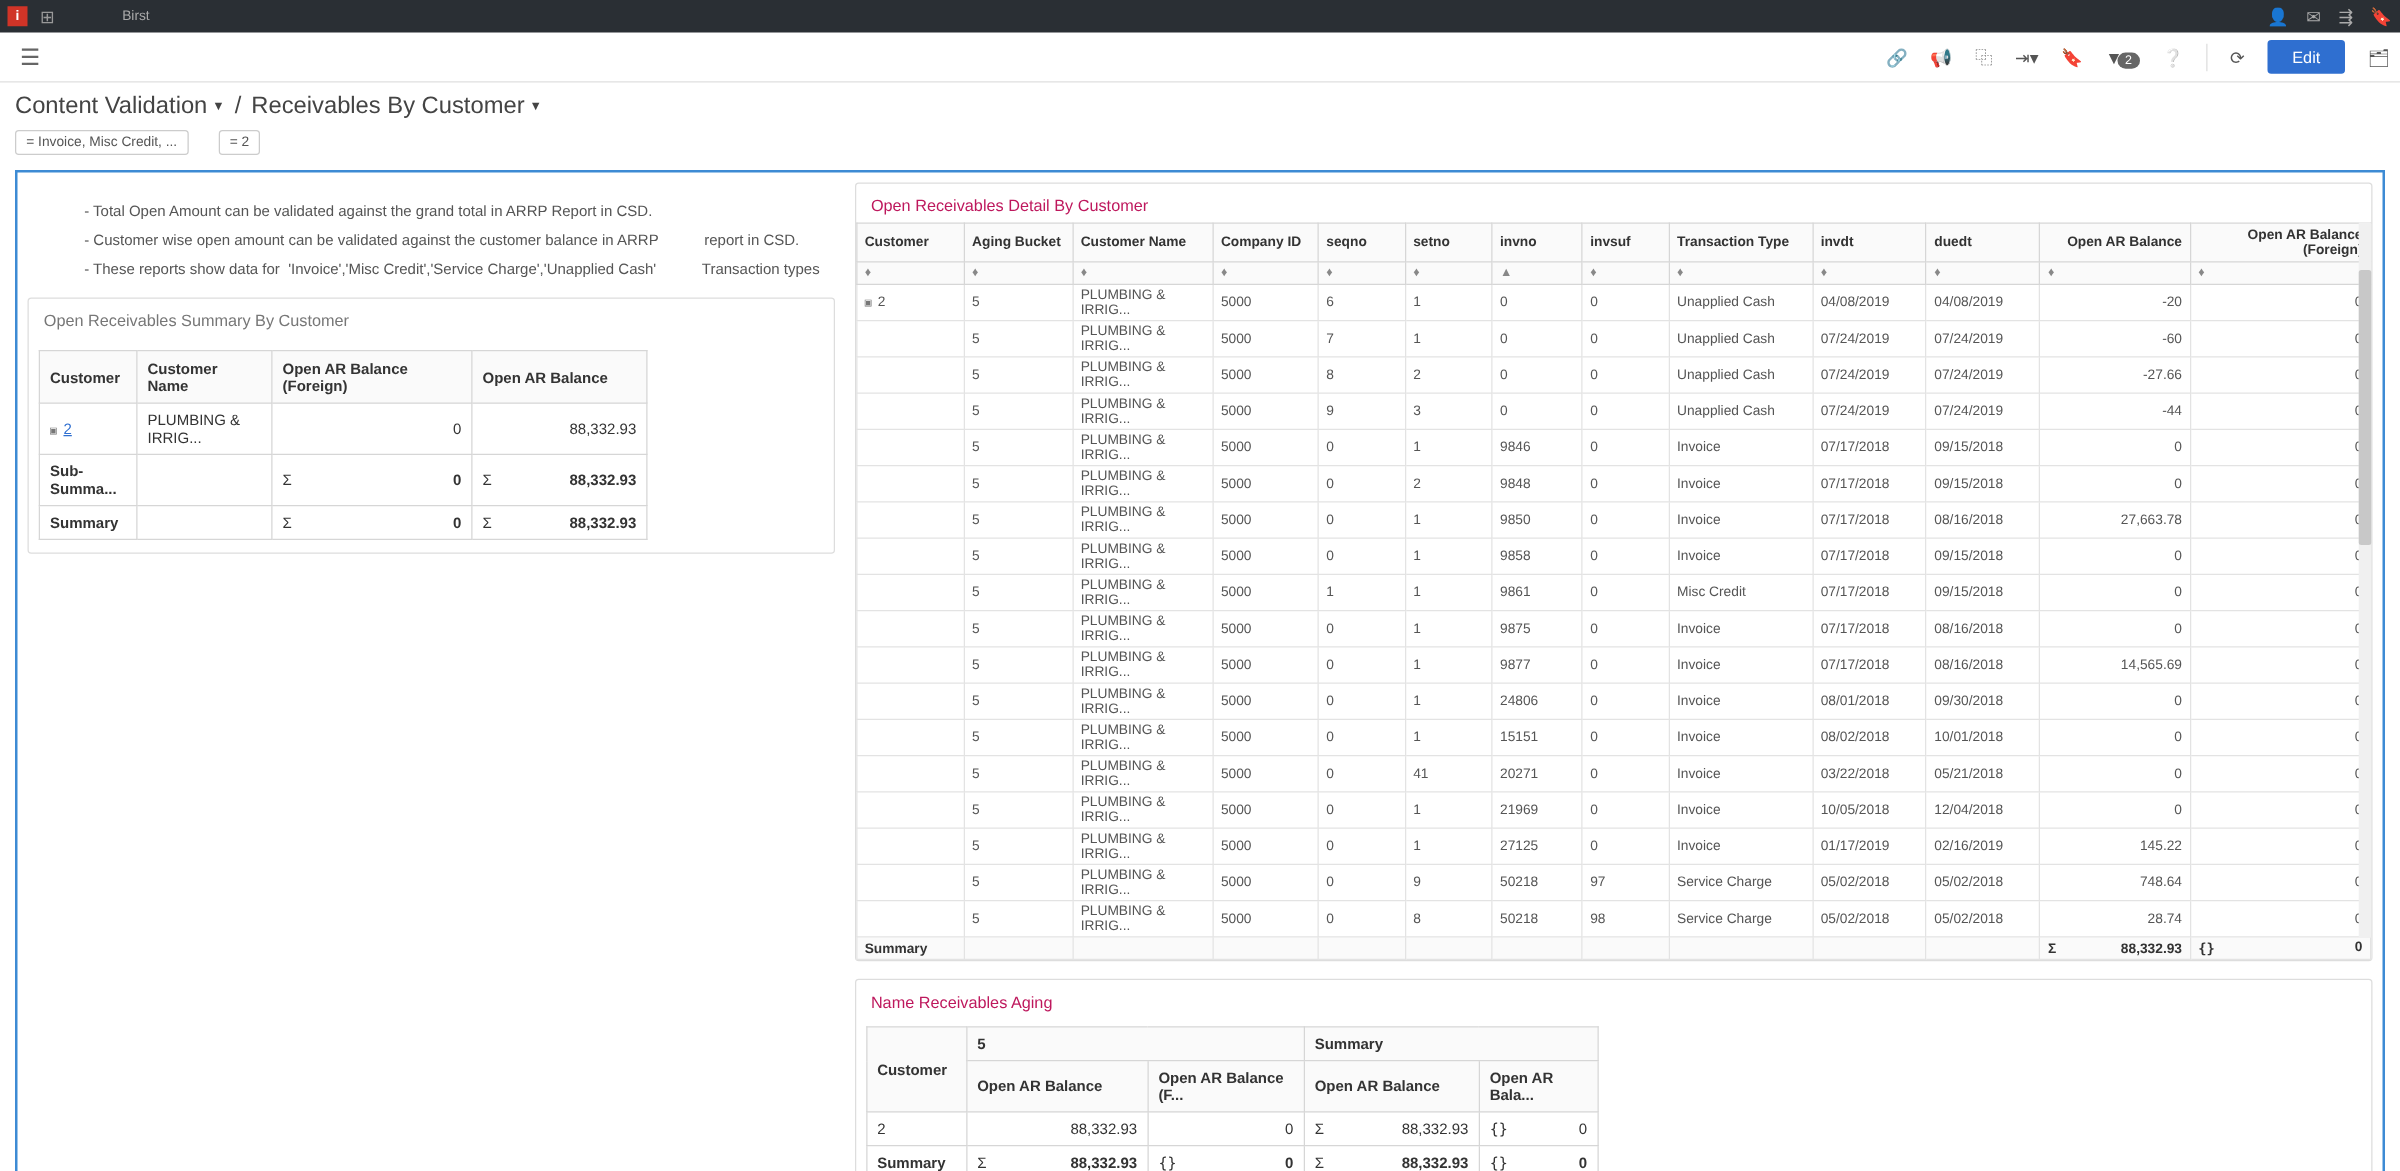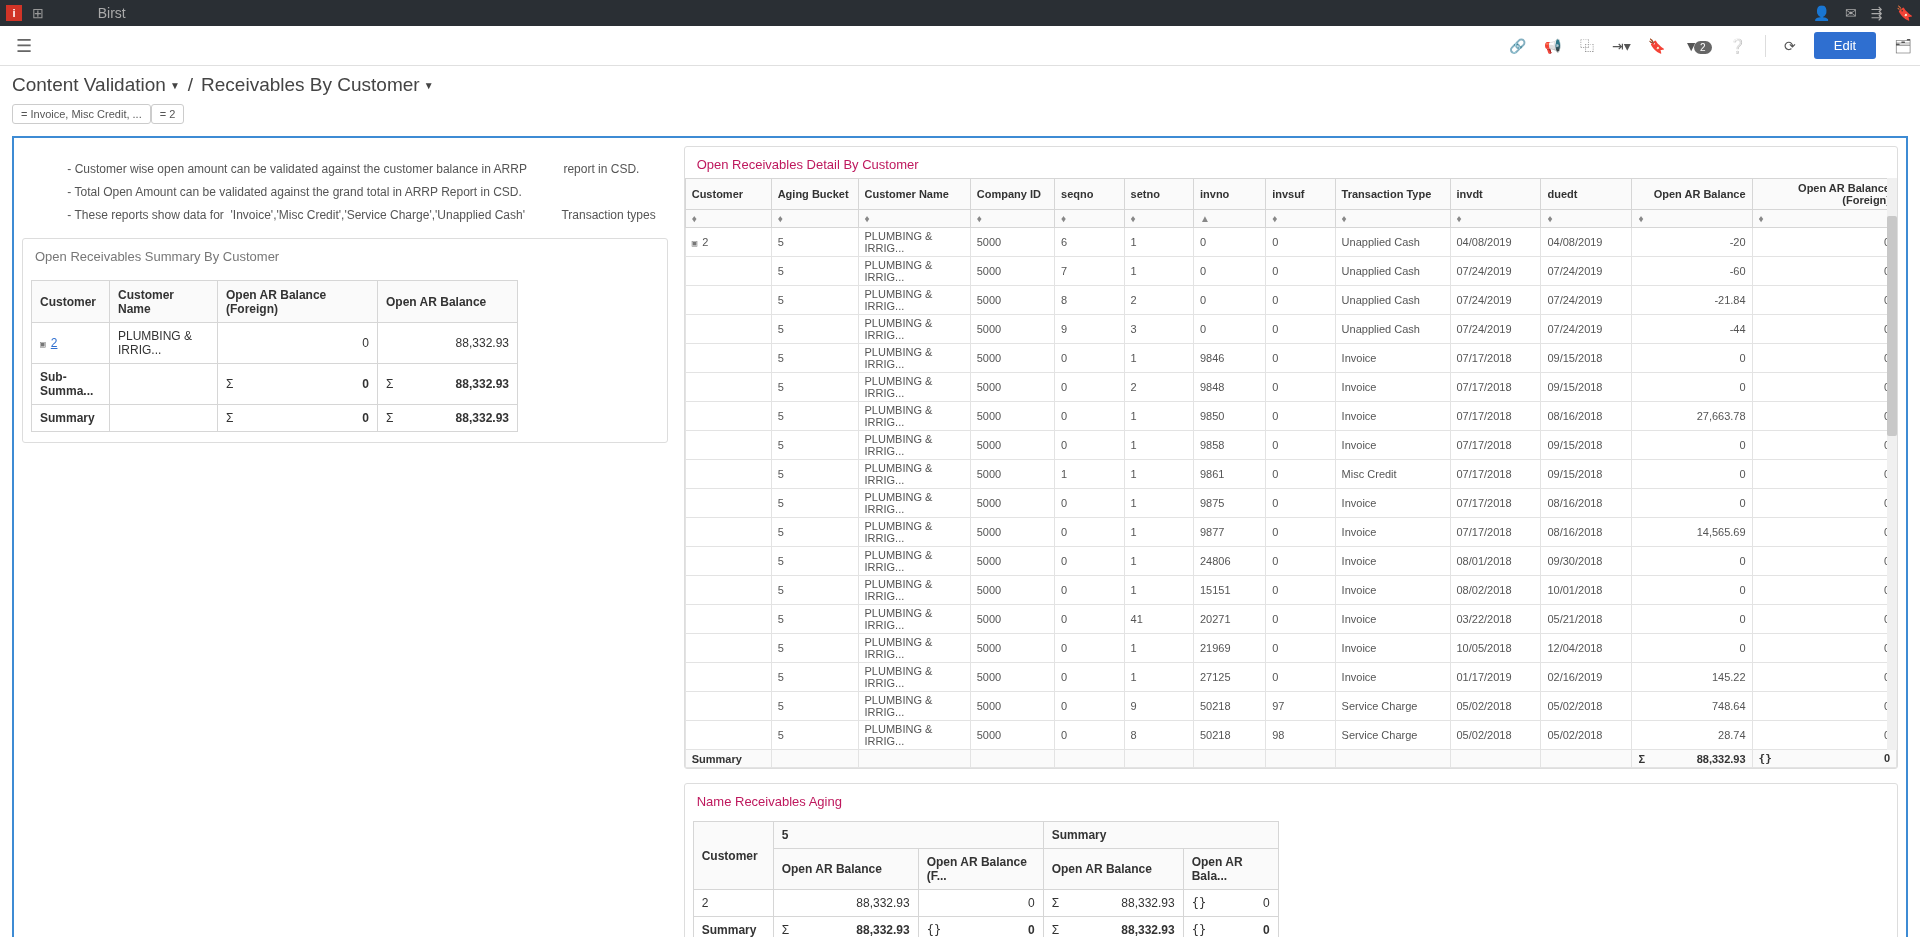--- a/index.html
+++ b/index.html
@@ -3,39 +3,39 @@
 <meta charset="utf-8">
 <style>
 * { box-sizing: border-box; margin: 0; padding: 0; }
 body { font-family: -apple-system, BlinkMacSystemFont, "Segoe UI", Arial, sans-serif; font-size: 12px; color: #333; background: #fff; }
 
 
 .topbar { background: #2a2f34; height: 26px; display: flex; align-items: center; padding: 0 6px; justify-content: space-between; }
 .topbar-left { display: flex; align-items: center; gap: 10px; }
 .logo-square { width: 16px; height: 16px; background: #d03427; display: flex; align-items: center; justify-content: center; color: #fff; font-weight: bold; font-size: 11px; }
 .apps-icon { color: #999; font-size: 14px; }
-.brand { color: #aaa; font-size: 14px; padding-left: 44px; }
+.brand { color: #aaa; font-size: 11px; padding-left: 44px; }
 .topbar-right { display: flex; gap: 14px; color: #aaa; font-size: 13px; }
 
 
 .toolbar { height: 40px; border-bottom: 1px solid #e0e0e0; display: flex; align-items: center; justify-content: space-between; padding: 0 8px; }
 .hamburger { font-size: 18px; color: #666; padding: 4px 8px; cursor: pointer; }
 .toolbar-right { display: flex; align-items: center; gap: 18px; color: #555; }
 .tool-icon { font-size: 14px; cursor: pointer; }
 .filter-badge { background: #666; color: #fff; border-radius: 8px; padding: 1px 6px; font-size: 10px; margin-left: -4px; }
 .btn-edit { background: #2f6fd0; color: #fff; border: none; padding: 6px 20px; border-radius: 3px; font-size: 13px; cursor: pointer; }
 .tool-divider { width: 1px; height: 22px; background: #ddd; }
 
 
 .breadcrumb-row { padding: 8px 12px 4px; display: flex; align-items: center; gap: 8px; font-size: 19px; color: #444; }
 .bc-item { display: inline-flex; align-items: center; gap: 4px; }
 .bc-caret { font-size: 10px; }
 
 
-.chips { padding: 4px 12px 8px; display: flex; gap: 0; }
+.chips { padding: 4px 12px 8px; display: flex; gap: 24px; }
 .chip { border: 1px solid #ccc; border-radius: 3px; padding: 3px 8px; font-size: 11px; color: #555; background: #fff; }
 
 
 .content-frame { margin: 4px 12px; border: 2px solid #3d8bd4; padding: 8px; display: flex; gap: 16px; }
 .left-col { flex: 0 0 570px; display: flex; flex-direction: column; }
 .right-col { flex: 1; display: flex; flex-direction: column; gap: 14px; min-width: 0; }
 
 .notes { padding: 12px; font-size: 12px; color: #555; line-height: 1.9; }
 .notes div { white-space: pre; }
 
@@ -129,22 +129,22 @@
 </div>
 
 <div class="chips">
   <div class="chip">= Invoice, Misc Credit, ...</div>
   <div class="chip">= 2</div>
 </div>
 
 <div class="content-frame">
   <div class="left-col">
     <div class="notes">
+      <div>          - Total Open Amount can be validated against the grand total in ARRP Report in CSD.</div>
       <div>          - Customer wise open amount can be validated against the customer balance in ARRP           report in CSD.</div>
-      <div>          - Total Open Amount can be validated against the grand total in ARRP Report in CSD.</div>
       <div>          - These reports show data for  'Invoice','Misc Credit','Service Charge','Unapplied Cash'           Transaction types</div>
     </div>
 
     <div class="panel">
       <div class="panel-title">Open Receivables Summary By Customer</div>
       <div class="panel-body">
         <table class="tbl">
           <thead>
             <tr>
               <th style="width:78px">Customer</th>
@@ -252,21 +252,21 @@
                 <td>5</td>
                 <td>PLUMBING &amp; IRRIG...</td>
                 <td>5000</td>
                 <td>8</td>
                 <td>2</td>
                 <td>0</td>
                 <td>0</td>
                 <td>Unapplied Cash</td>
                 <td>07/24/2019</td>
                 <td>07/24/2019</td>
-                <td class="num">-21.84</td>
+                <td class="num">-27.66</td>
                 <td class="num">0</td>
               </tr>
               <tr>
                 <td></td>
                 <td>5</td>
                 <td>PLUMBING &amp; IRRIG...</td>
                 <td>5000</td>
                 <td>9</td>
                 <td>3</td>
                 <td>0</td>

